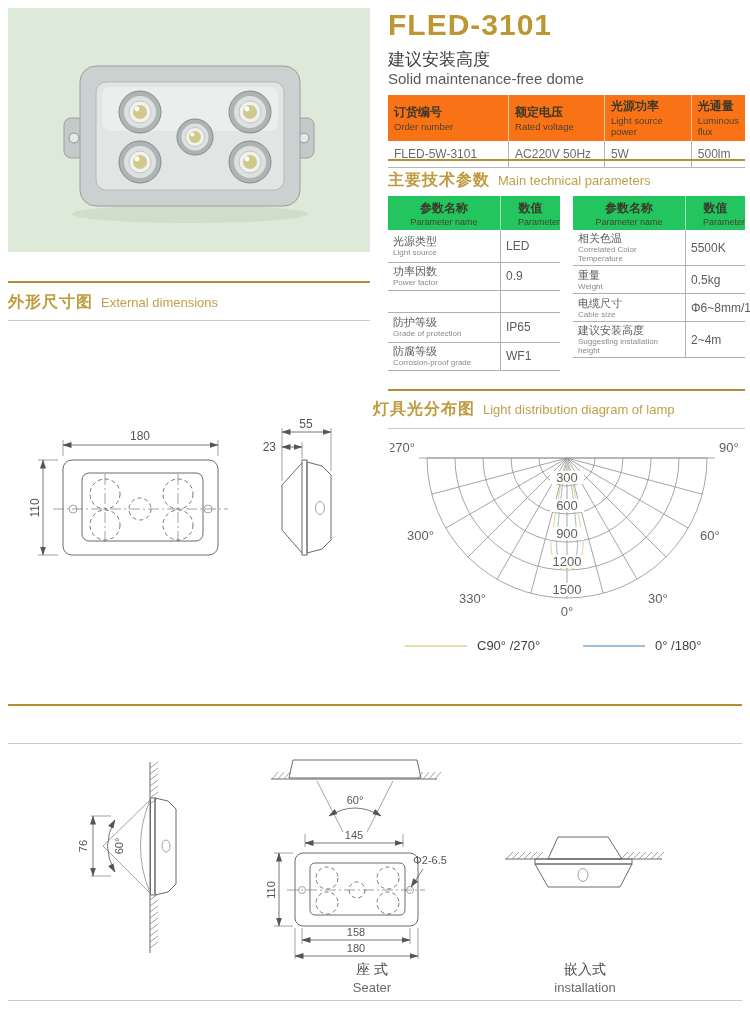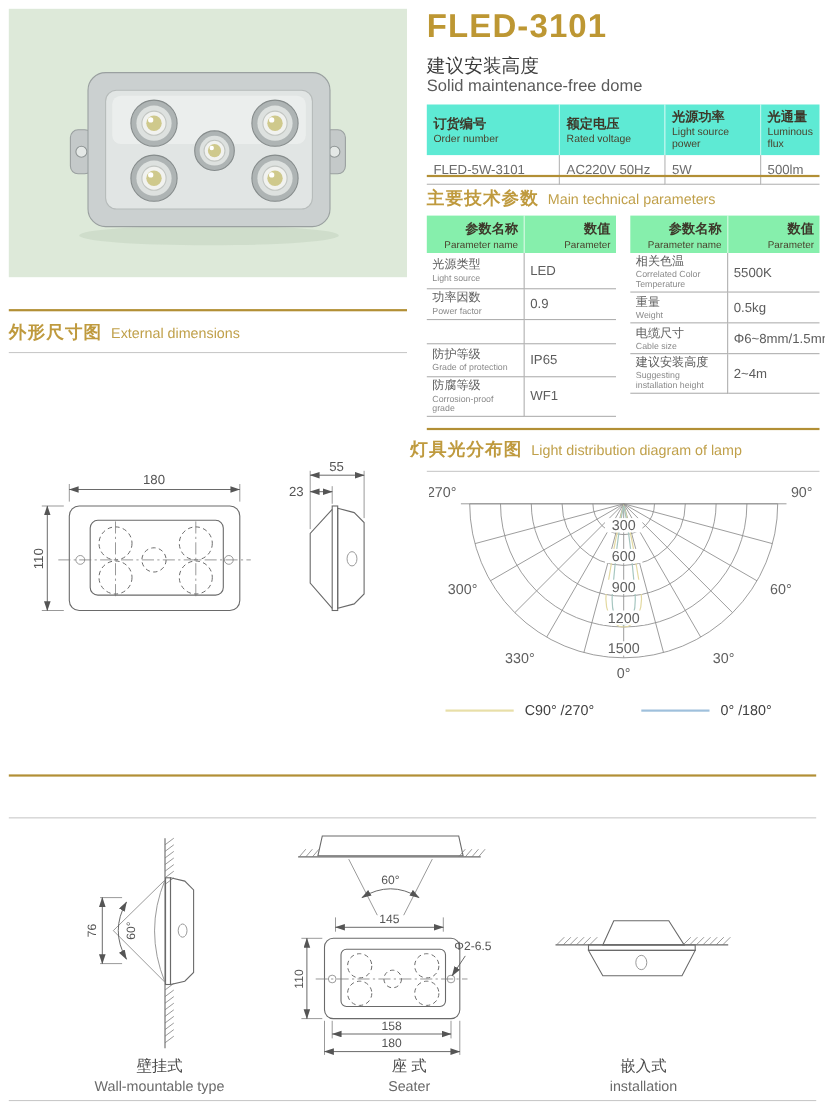--- a/index.html
+++ b/index.html
@@ -19,30 +19,30 @@
   .rule-gold{height:2px;background:#b28f35;}
   .rule-gray{height:1px;background:#c9c9c9;}
 
   
   .sec-head .cn{font-size:16px;font-weight:bold;color:#bf9a3e;letter-spacing:1px;}
   .sec-head .en{font-size:13px;color:#c0a04a;margin-left:8px;}
 
   
   table{border-collapse:collapse;}
   .order-table{left:388px;top:95px;width:357px;font-size:12px;}
-  .order-table th{background:#5eead4;text-align:left;padding:3px 6px 4px 6px;font-weight:bold;
+  .order-table th{background:#f97316;text-align:left;padding:3px 6px 4px 6px;font-weight:bold;
                   color:#3d382a;border-right:1px solid rgba(255,255,255,.6);}
   .order-table th:last-child{border-right:none;}
   .order-table th .en{display:block;font-size:9.5px;font-weight:normal;color:#4a432e;}
   .order-table td{padding:6px 6px;color:#6b6b6b;border-right:1px solid #b5b5b5;border-bottom:1px solid #b5b5b5;}
   .order-table td:last-child{border-right:none;}
 
   
   .ptable{width:172px;font-size:12px;table-layout:fixed;}
-  .ptable th{background:#86efac;text-align:right;padding:3px 5px;color:#3d382a;font-weight:bold;
+  .ptable th{background:#22c55e;text-align:center;padding:3px 17px;color:#3d382a;font-weight:bold;
              border-right:1px solid rgba(255,255,255,.6);}
   .ptable th:last-child{border-right:none;}
   .ptable th .en{display:block;font-size:9px;font-weight:normal;color:#4a432e;}
   .ptable td{border-bottom:1px solid #b0b0b0;padding:2px 5px;vertical-align:middle;color:#5c5c5c;}
   .ptable td.nm{border-right:1px solid #b0b0b0;}
   .ptable td .en{display:block;font-size:8px;color:#8a8a8a;line-height:9px;}
   .ptable td .cn{display:block;font-size:11px;color:#5c5c5c;line-height:13px;}
 
   
   .draw{stroke:#6a6a6a;fill:none;stroke-width:1;}
@@ -462,24 +462,20 @@
         <line x1="155" y1="81" x2="162" y2="74"></line>
         <line x1="161" y1="81" x2="168" y2="74"></line>
         <line x1="167" y1="81" x2="174" y2="74"></line>
       </g>
     <polygon class="draw" points="68,59 118,59 132,81 58,81"></polygon>
     <rect class="draw" x="45" y="81" width="97" height="5"></rect>
     <polygon class="draw" points="45,86 142,86 130,109 58,109"></polygon>
     <ellipse class="thin" cx="93" cy="97" rx="5" ry="6.5"></ellipse>
   </svg>
 
-  <div class="abs cap" style="left:50px;top:960px;">
-    <div class="cn">壁挂式</div>
-    <div class="en">Wall-mountable type</div>
-  </div>
   <div class="abs cap" style="left:277px;top:960px;">
     <div class="cn">座 式</div>
     <div class="en">Seater</div>
   </div>
   <div class="abs cap" style="left:490px;top:960px;">
     <div class="cn">嵌入式</div>
     <div class="en">installation</div>
   </div>
 
   <div class="abs rule-gray" style="left:8px;top:1000px;width:734px;"></div>

